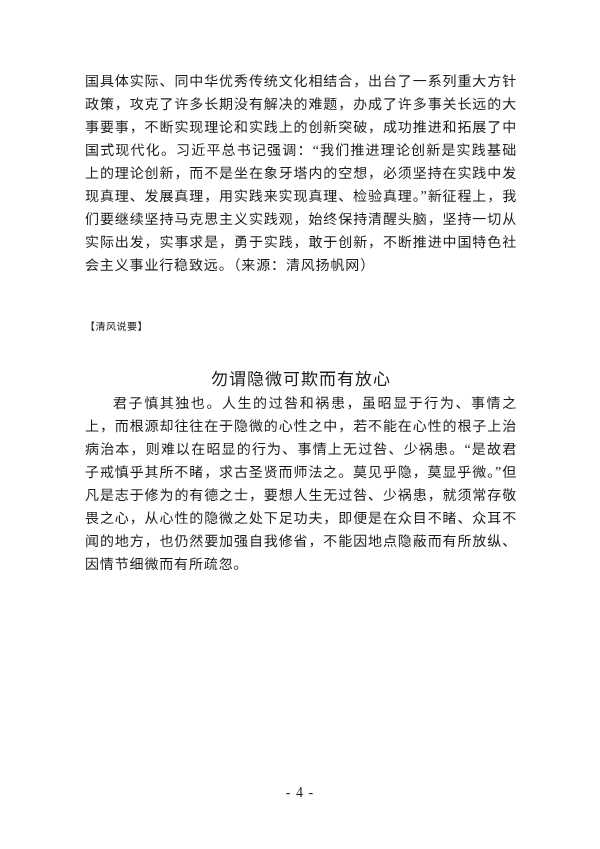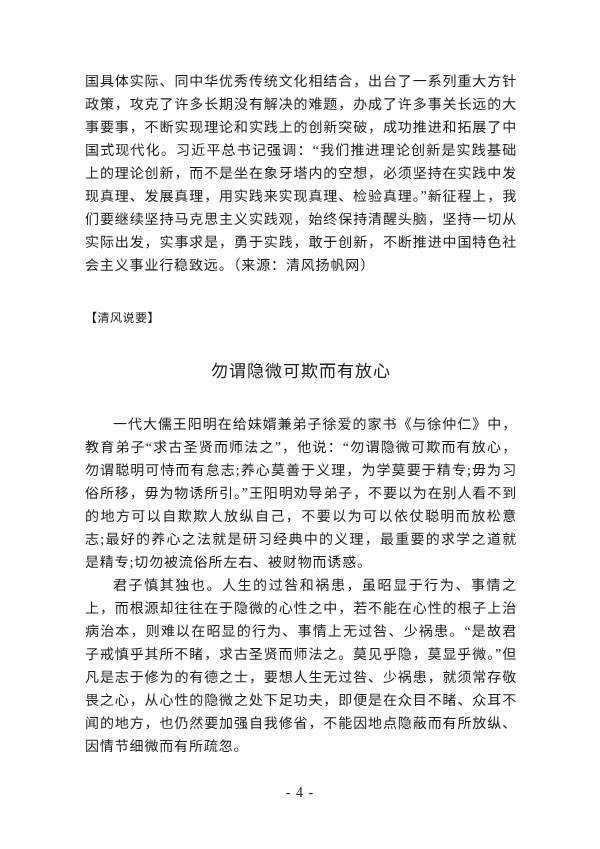--- a/index.html
+++ b/index.html
@@ -31,24 +31,24 @@
     letter-spacing: 0.85px;
     text-align: justify;
     text-justify: inter-character;
     margin: 0;
     font-family: Liberation Serif, serif;
   }
   .indent {
     text-indent: 2em;
   }
   .section-label {
-    font-size: 12px;
+    font-size: 10px;
     line-height: 23px;
     letter-spacing: 0.5px;
-    margin: 30px 0 0 0;
+    margin: 38px 0 0 0;
   }
   .article-title {
     font-size: 17px;
     font-weight: normal;
     text-align: center;
     letter-spacing: 1px;
     line-height: 24px;
     margin: 30px 0 0 0;
   }
   .para-after-title {
@@ -68,19 +68,18 @@
 <body>
 
 <div class="page">
 
   <p class="body-text">国具体实际、同中华优秀传统文化相结合，出台了一系列重大方针政策，攻克了许多长期没有解决的难题，办成了许多事关长远的大事要事，不断实现理论和实践上的创新突破，成功推进和拓展了中国式现代化。习近平总书记强调：“我们推进理论创新是实践基础上的理论创新，而不是坐在象牙塔内的空想，必须坚持在实践中发现真理、发展真理，用实践来实现真理、检验真理。”新征程上，我们要继续坚持马克思主义实践观，始终保持清醒头脑，坚持一切从实际出发，实事求是，勇于实践，敢于创新，不断推进中国特色社会主义事业行稳致远。（来源：清风扬帆网）</p>
 
   <p class="body-text section-label">【清风说要】</p>
 
   <h1 class="article-title">勿谓隐微可欺而有放心</h1>
 
-  <p class="body-text indent para-after-title">一代大儒王阳明在给妹婿兼弟子徐爱的家书《与徐仲仁》中，教育弟子“求古圣贤而师法之”，他说：“勿谓隐微可欺而有放心，勿谓聪明可恃而有怠志;养心莫善于义理，为学莫要于精专;毋为习俗所移，毋为物诱所引。”王阳明劝导弟子，不要以为在别人看不到的地方可以自欺欺人放纵自己，不要以为可以依仗聪明而放松意志;最好的养心之法就是研习经典中的义理，最重要的求学之道就是精专;切勿被流俗所左右、被财物而诱惑。</p>
 
   <p class="body-text indent">君子慎其独也。人生的过咎和祸患，虽昭显于行为、事情之上，而根源却往往在于隐微的心性之中，若不能在心性的根子上治病治本，则难以在昭显的行为、事情上无过咎、少祸患。“是故君子戒慎乎其所不睹，求古圣贤而师法之。莫见乎隐，莫显乎微。”但凡是志于修为的有德之士，要想人生无过咎、少祸患，就须常存敬畏之心，从心性的隐微之处下足功夫，即便是在众目不睹、众耳不闻的地方，也仍然要加强自我修省，不能因地点隐蔽而有所放纵、因情节细微而有所疏忽。</p>
 
 </div>
 
 <div class="page-number">- 4 -</div>
 
 </body></html>

